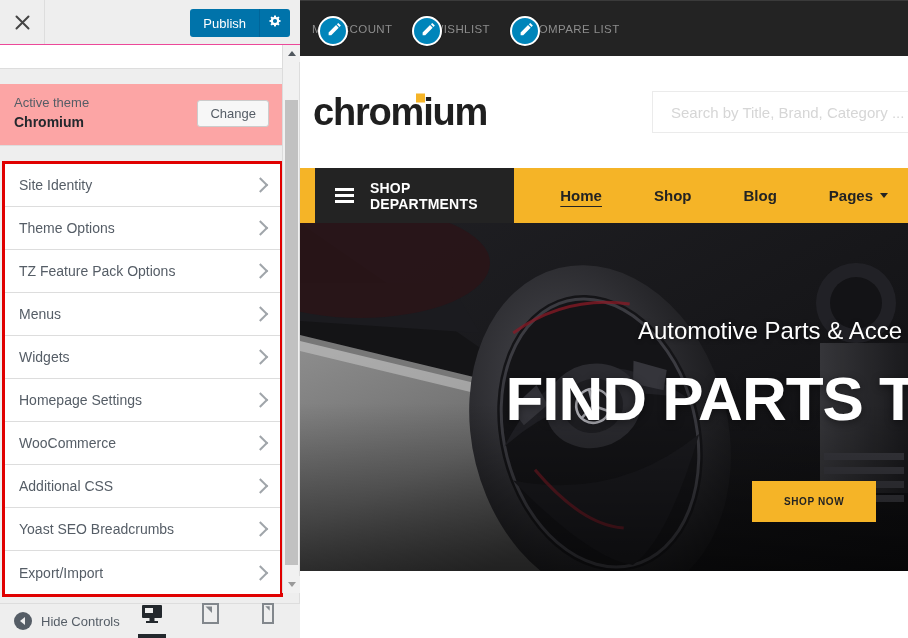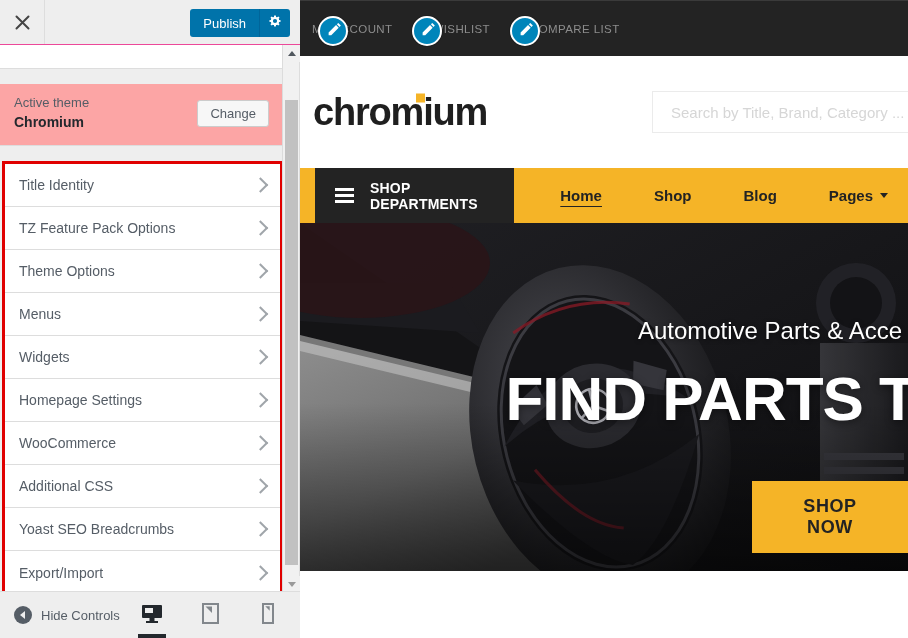--- a/index.html
+++ b/index.html
@@ -140,21 +140,21 @@
   .cz-sb-arrow.down i { border-top: 5px solid #9a9a9a; }
   .cz-sb-thumb {
     position: absolute; left: 2px; top: 55px;
     width: 13px; height: 465px;
     background: #c1c1c1; border-radius: 0;
     cursor: grab;
   }
 
   
   .cz-footer {
-    position: absolute; left: 0; bottom: 0; width: 300px; height: 47px;
+    position: absolute; left: 0; bottom: 0; width: 300px; height: 35px;
     background: #eeeeee;
     border-top: 1px solid #dddddd;
     display: flex; align-items: center; margin-top: 15px;
   }
   .cz-hide {
     display: flex; align-items: center; gap: 9px;
     padding-left: 14px; cursor: pointer;
   }
   .cz-hide-circle {
     width: 18px; height: 18px; border-radius: 50%;
@@ -303,21 +303,21 @@
   .pv-hero-title {
     position: absolute; right: -8px; top: 140px;
     color: #ffffff; font-size: 62px; font-weight: bold;
     letter-spacing: -1px; white-space: nowrap;
     font-family: "Liberation Sans", sans-serif;
     text-shadow: 0 2px 8px rgba(0,0,0,0.45);
   }
   .pv-hero-btn {
     position: absolute; left: 452px; top: 258px;
     background: #f5b427; color: #232323;
-    font-size: 18px; font-weight: bold; letter-spacing: 0.6px;
+    font-size: 10px; font-weight: bold; letter-spacing: 0.6px;
     padding: 15px 32px; cursor: pointer; border: none;
     font-family: "Liberation Sans", sans-serif;
   }
 </style>
 </head>
 <body>
 
 <div id="app">
 
   <div id="customizer">
@@ -347,29 +347,29 @@
 
     <div class="cz-theme">
       <div class="cz-theme-label">Active theme</div>
       <div class="cz-theme-name">Chromium</div>
       <button class="cz-change">Change</button>
     </div>
     <div class="cz-themegap"></div>
 
     <div class="cz-sections-wrap">
       <div class="cz-section">
-        <span class="cz-section-title">Title Identity</span>
+        <span class="cz-section-title">Site Identity</span>
+        <span class="cz-chevron"></span>
+      </div>
+      <div class="cz-section">
+        <span class="cz-section-title">Theme Options</span>
         <span class="cz-chevron"></span>
       </div>
       <div class="cz-section">
         <span class="cz-section-title">TZ Feature Pack Options</span>
-        <span class="cz-chevron"></span>
-      </div>
-      <div class="cz-section">
-        <span class="cz-section-title">Theme Options</span>
         <span class="cz-chevron"></span>
       </div>
       <div class="cz-section">
         <span class="cz-section-title">Menus</span>
         <span class="cz-chevron"></span>
       </div>
       <div class="cz-section">
         <span class="cz-section-title">Widgets</span>
         <span class="cz-chevron"></span>
       </div>

